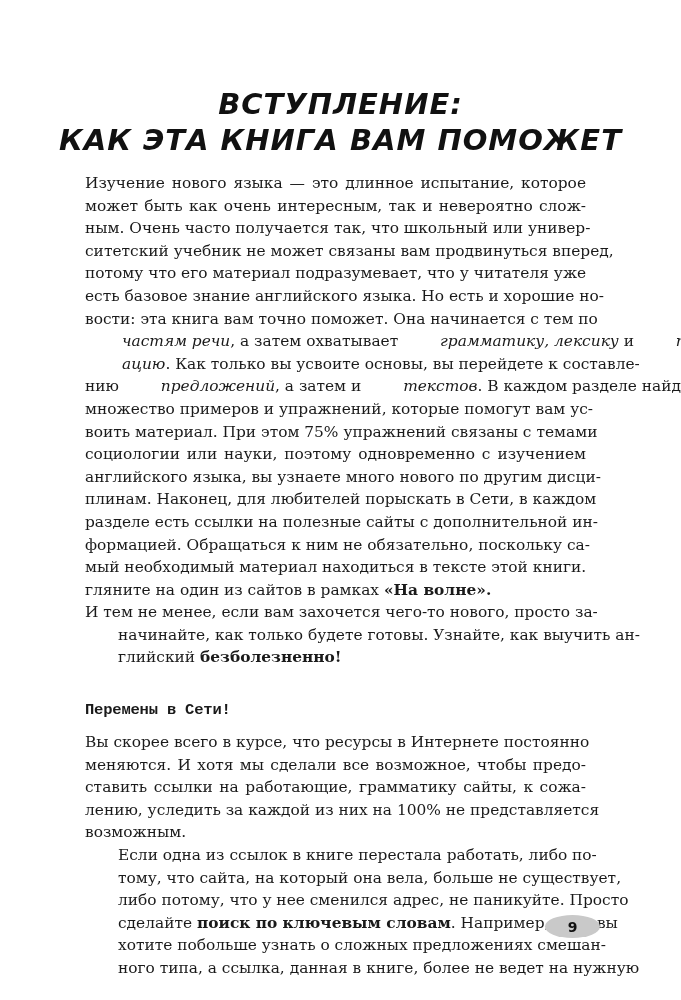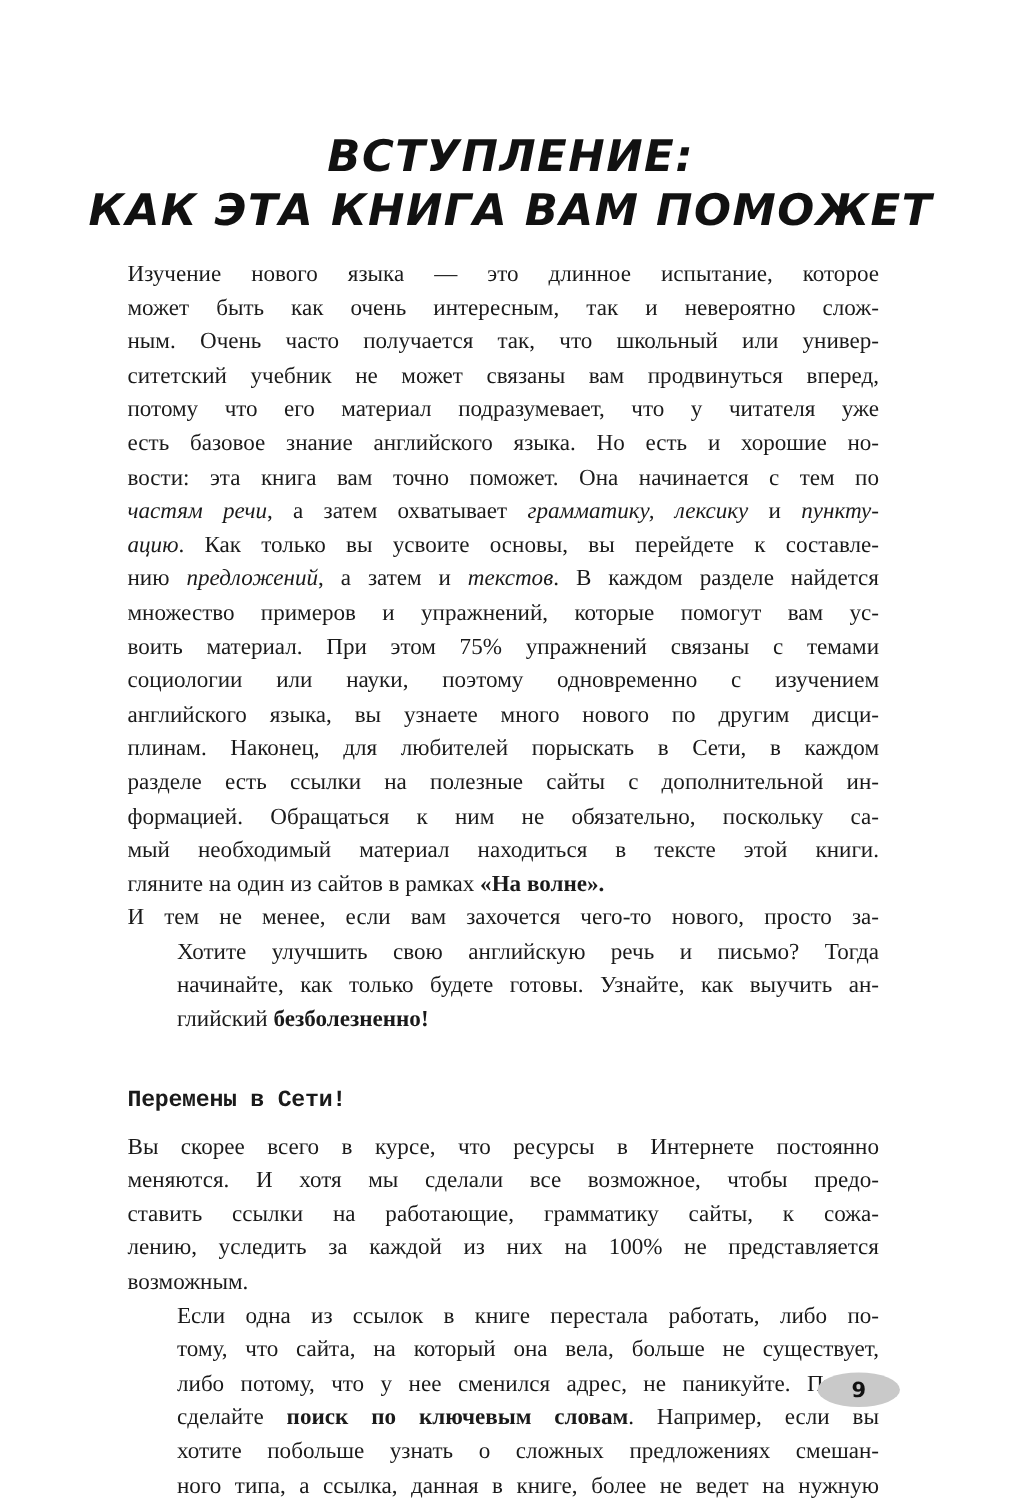--- a/index.html
+++ b/index.html
@@ -17,23 +17,23 @@
       color: #111;
     }
     .title div { display: block; }
     .column {
       position: absolute; left: 85px; width: 501px; top: 172px;
       font-size: 15.4px; line-height: 22.6px;
       text-align: justify; hyphens: manual;
     }
     .column p { margin: 0; }
     .column p.indent { text-indent: 33px; }
-    .line { display: block; text-align: justify; text-align-last: justify; white-space: nowrap; font-family: Liberation Serif, serif; }
+    .line { display: block; text-align: justify; text-align-last: justify; white-space: nowrap; }
     .line.last { text-align-last: left; }
-    .it { font-style: italic; }
+    .it { font-style: italic; margin-left: 37px; }
     .bd { font-weight: bold; }
     .subhead {
       font-family: Liberation Mono, monospace;
       font-weight: bold; font-size: 15.5px; line-height: 22px;
       margin: 30px 0 10px 0; letter-spacing: -0.2px;
     }
     .page-pill {
       position: absolute; left: 545px; top: 915px; width: 55px; height: 23px;
       border-radius: 50%; background: #c9c9c9;
       display: flex; align-items: center; justify-content: center;
@@ -66,21 +66,20 @@
       <span class="line"><span>социологии или науки, поэтому одновременно с изучением</span></span>
       <span class="line"><span>английского языка, вы узнаете много нового по другим дисци-</span></span>
       <span class="line"><span>плинам. Наконец, для любителей порыскать в Сети, в каждом</span></span>
       <span class="line"><span>разделе есть ссылки на полезные сайты с дополнительной ин-</span></span>
       <span class="line"><span>формацией. Обращаться к ним не обязательно, поскольку са-</span></span>
       <span class="line"><span>мый необходимый материал находиться в тексте этой книги.</span></span>
       <span class="line last"><span>гляните на один из сайтов в рамках </span><span class="bd">«На волне».</span></span>
       <span class="line"><span>И тем не менее, если вам захочется чего-то нового, просто за-</span></span>
     </p>
   <p class="indent" id="intro-p2">
-      <span class="line"><span>Хотите улучшить свою английскую речь и письмо? Тогда</span></span>
       <span class="line"><span>начинайте, как только будете готовы. Узнайте, как выучить ан-</span></span>
       <span class="line last"><span>глийский </span><span class="bd">безболезненно!</span></span>
     </p>
   <div class="subhead">Перемены в Сети!</div>
   <p id="sec-p1">
       <span class="line"><span>Вы скорее всего в курсе, что ресурсы в Интернете постоянно</span></span>
       <span class="line"><span>меняются.  И хотя мы сделали все возможное, чтобы предо-</span></span>
       <span class="line"><span>ставить ссылки на работающие, грамматику сайты, к сожа-</span></span>
       <span class="line"><span>лению, уследить за каждой из них на 100% не представляется</span></span>
       <span class="line last"><span>возможным.</span></span>

